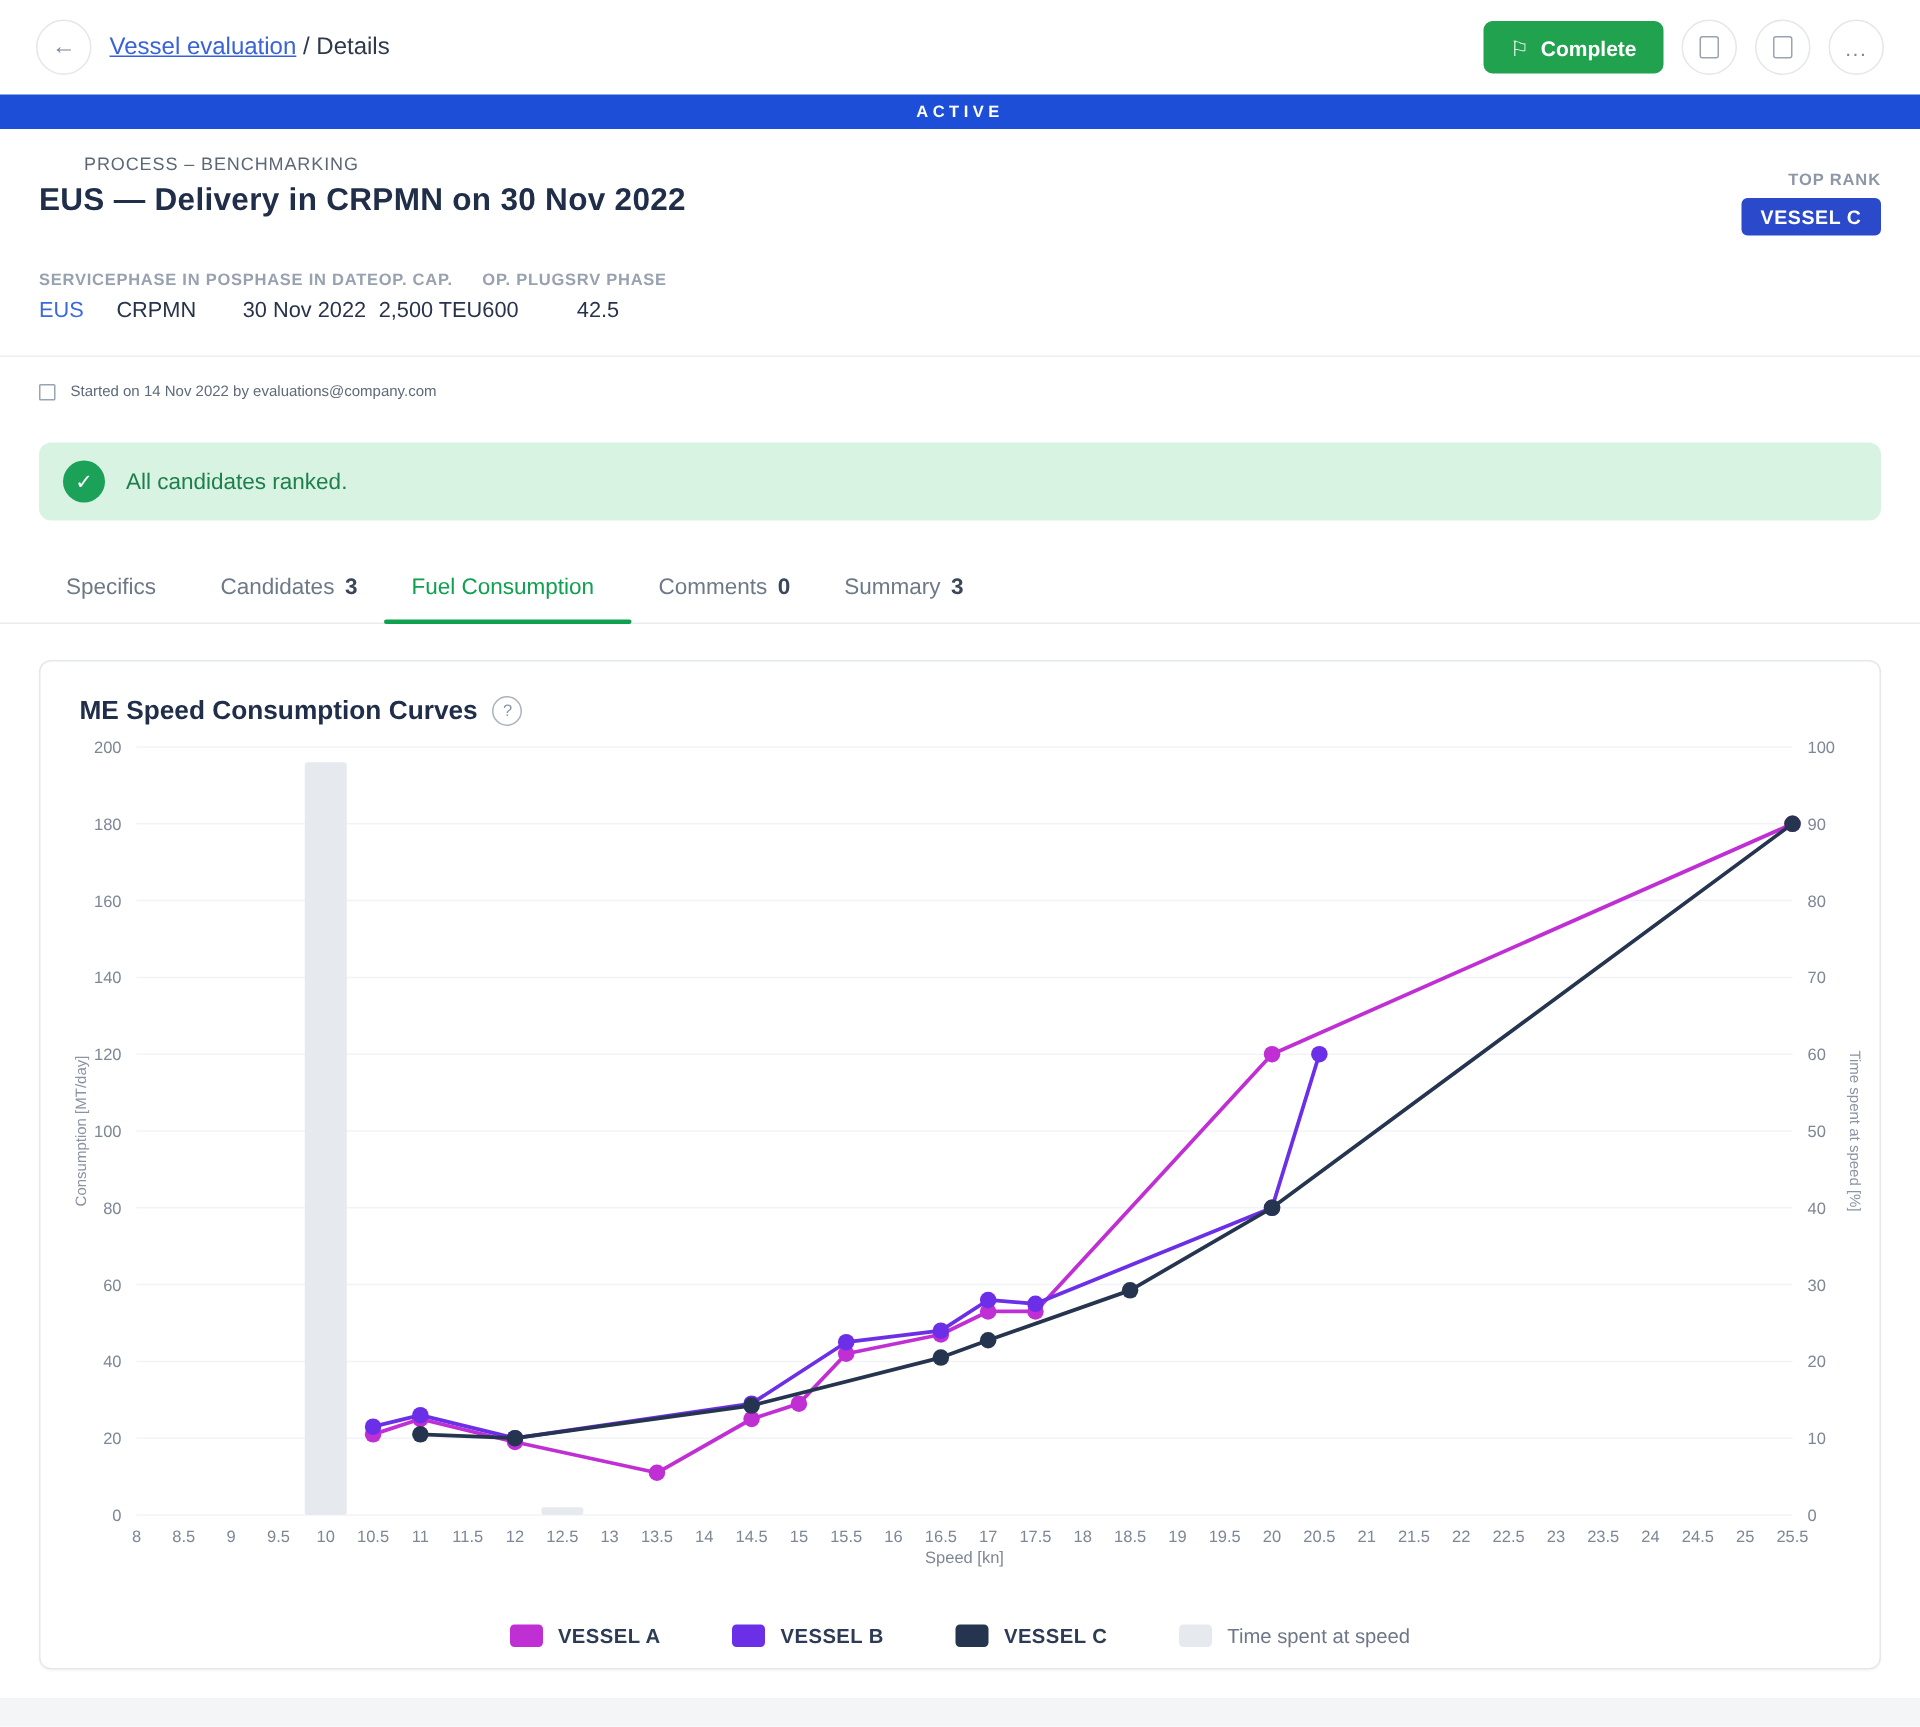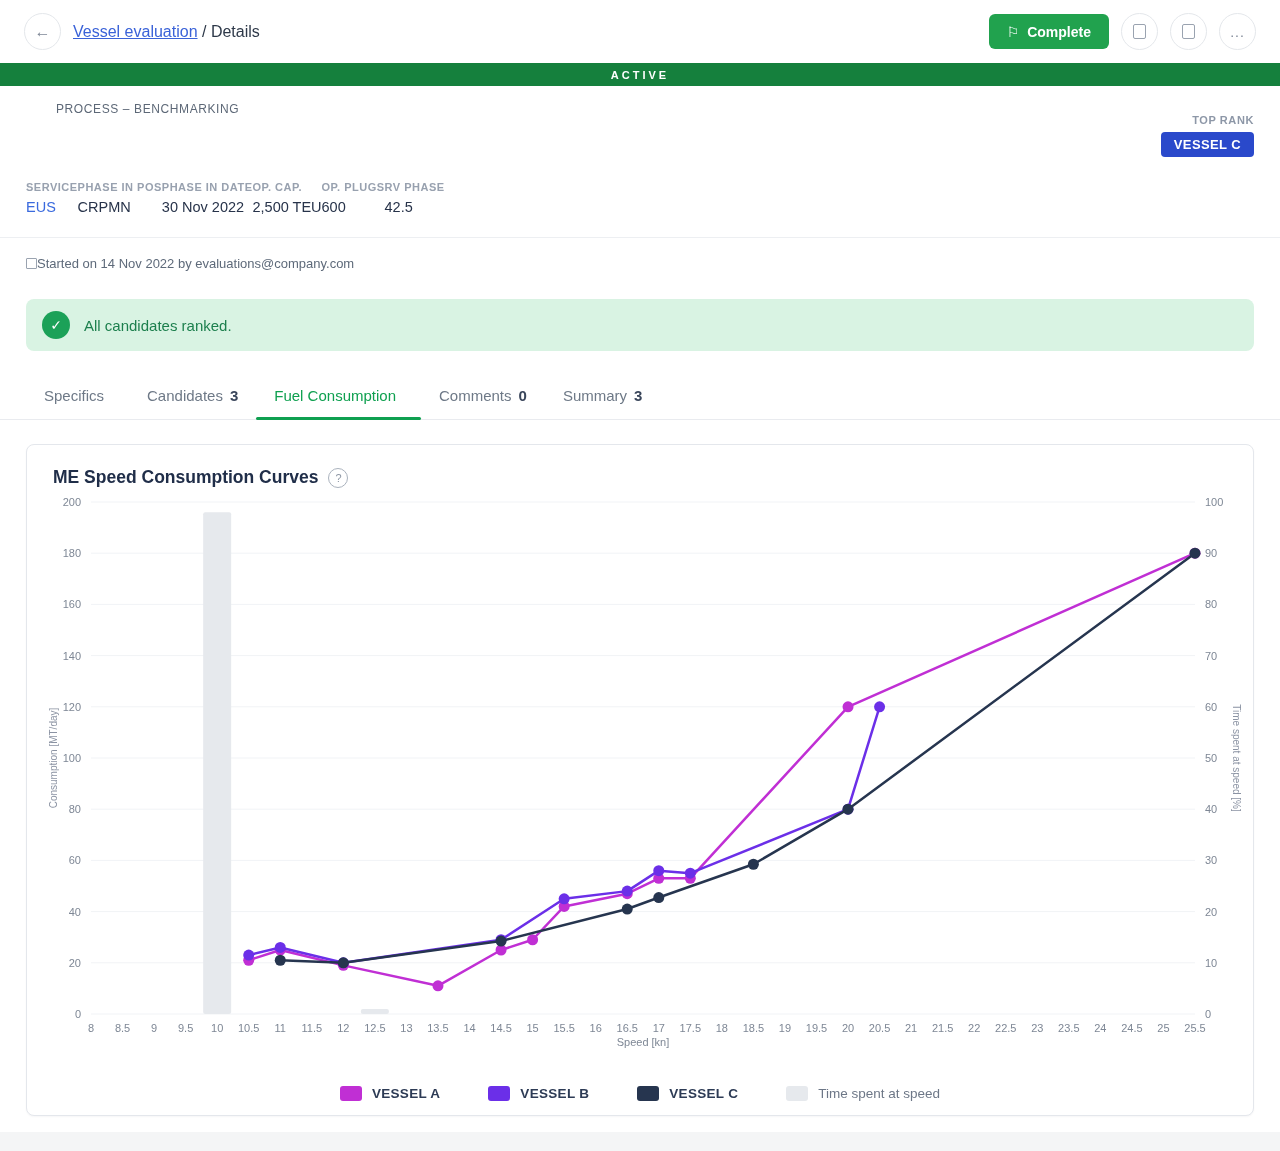--- a/index.html
+++ b/index.html
@@ -15,40 +15,40 @@
   .crumb-link { color:#3a62d8; text-decoration:underline; cursor:pointer; }
   .crumb-rest { color:#2e3949; }
   .topbar-right { margin-left:auto; display:flex; align-items:center; gap:12px; }
   .complete-btn { background:#21a24e; color:#fff; border:none; border-radius:6px; height:35px;
     padding:0 18px; font-size:14px; font-weight:bold; display:flex; align-items:center; gap:8px; cursor:pointer; }
   .flag-glyph { font-size:14px; font-weight:normal; }
   .sq-icon { width:13px; height:15px; border:1.5px solid #9aa3b0; border-radius:2px; }
   .dots { color:#7e8796; font-size:14px; letter-spacing:1px; }
 
   
-  .active-ribbon { height:23px; background:#15803d; color:#fff; font-size:11px; font-weight:bold;
+  .active-ribbon { height:23px; background:#1d4ed8; color:#fff; font-size:11px; font-weight:bold;
     letter-spacing:3px; display:flex; align-items:center; justify-content:center; }
 
   
   .process-head { padding:16px 26px 0 26px; position:relative; }
   .kicker { font-size:12px; font-weight:normal; letter-spacing:.6px; color:#5d6877;padding-left:30px; }
   .title-row { display:flex; align-items:flex-start; margin-top:6px; }
   .page-title { font-size:21px; font-weight:bold; color:#202e49; letter-spacing:.2px; }
   .toprank { margin-left:auto; text-align:right; margin-top:-8px; }
   .toprank-label { font-size:11px; font-weight:bold; letter-spacing:.6px; color:#8d97a7; }
   .toprank-badge { display:inline-block; margin-top:6px; background:#2a49cb; color:#fff; font-weight:bold;
     font-size:13px; letter-spacing:.4px; padding:5px 13px; border-radius:4px; }
   .meta-row { display:flex; margin-top:24px; padding-bottom:22px; }
   .meta-label { font-size:11px; font-weight:bold; letter-spacing:.5px; color:#98a1af; }
   .meta-value { font-size:14.5px; color:#27334a; margin-top:6px; }
   .meta-value.link { color:#3a6ade; cursor:pointer; }
 
   
   .info-block { border-top:1px solid #edeff2; padding:14px 26px 4px 26px; }
-  .info-line { display:flex; align-items:center; font-size:13px; color:#5e6a7a; padding:4px 0 8px 0; }
+  .info-line { display:flex; align-items:center; gap:10px; font-size:10px; color:#5e6a7a; padding:4px 0 8px 0; }
   .tiny-sq { width:11px; height:11px; border:1.3px solid #9aa3b0; border-radius:1px; flex:0 0 auto; }
 
   
   .success-banner { margin:16px 26px 0 26px; background:#d9f3e3; border-radius:8px; height:52px;
     display:flex; align-items:center; padding:0 16px; gap:14px; }
   .check-circle { width:28px; height:28px; border-radius:50%; background:#1ba158; color:#fff;
     display:flex; align-items:center; justify-content:center; font-size:14px; }
   .success-text { color:#1c7f4d; font-size:15px; }
 
   
@@ -101,20 +101,21 @@
         <span class="dots">...</span>
       </button>
     </div>
   </div>
 
   <div class="active-ribbon">ACTIVE</div>
 
   <div class="process-head">
     <div class="kicker">PROCESS – BENCHMARKING</div>
     <div class="title-row">
+      <h1 class="page-title">EUS — Delivery in CRPMN on 30 Nov 2022</h1>
       <div class="toprank">
         <div class="toprank-label">TOP RANK</div>
         <div class="toprank-badge">VESSEL C</div>
       </div>
     </div>
     <div class="meta-row">
       <div>
         <div class="meta-label">SERVICE</div>
         <div class="meta-value link">EUS</div>
       </div>

